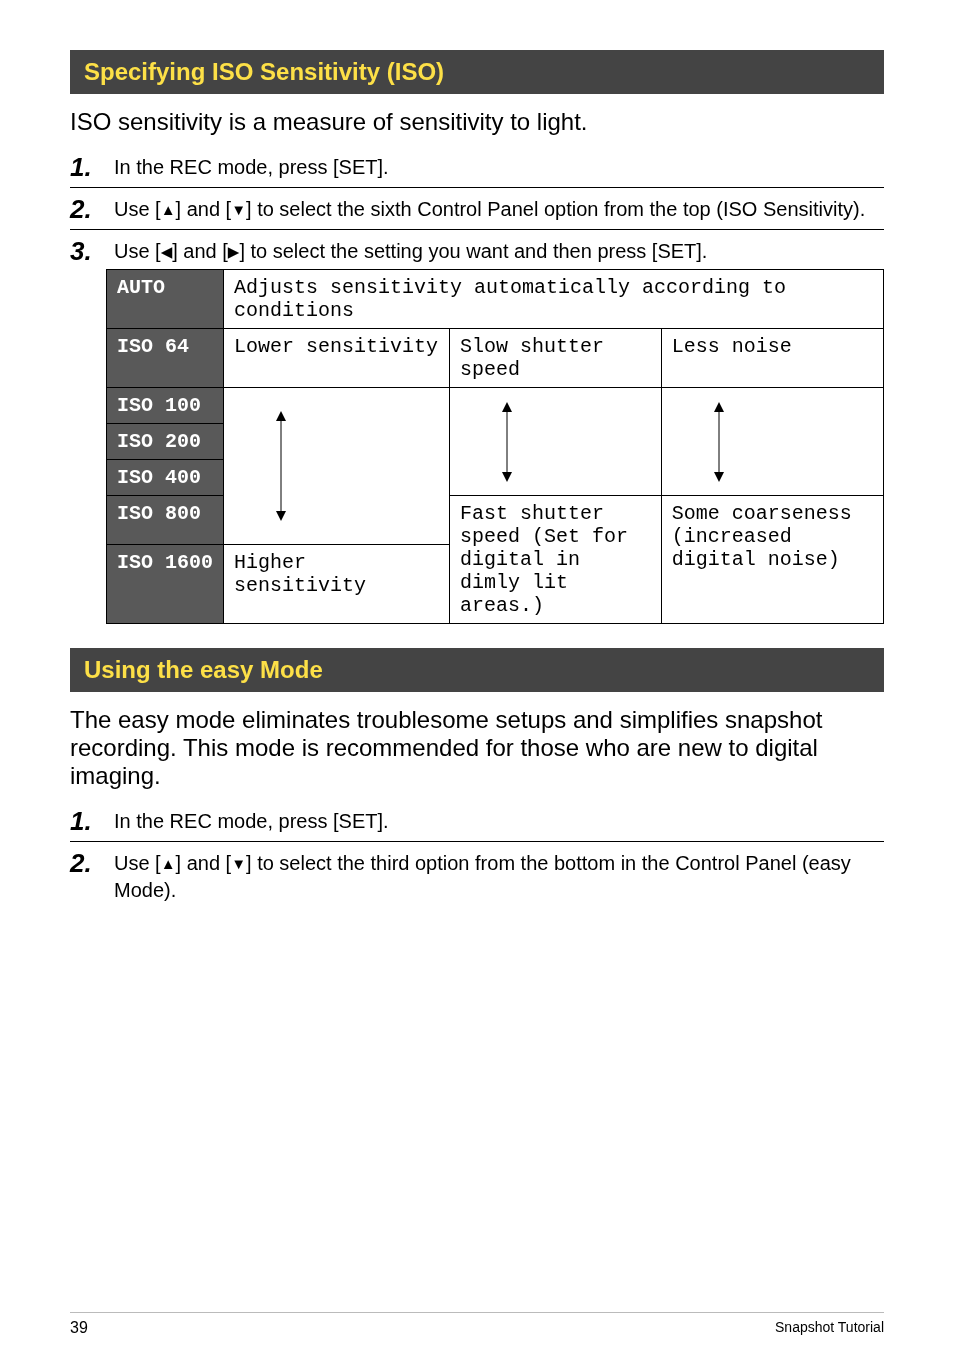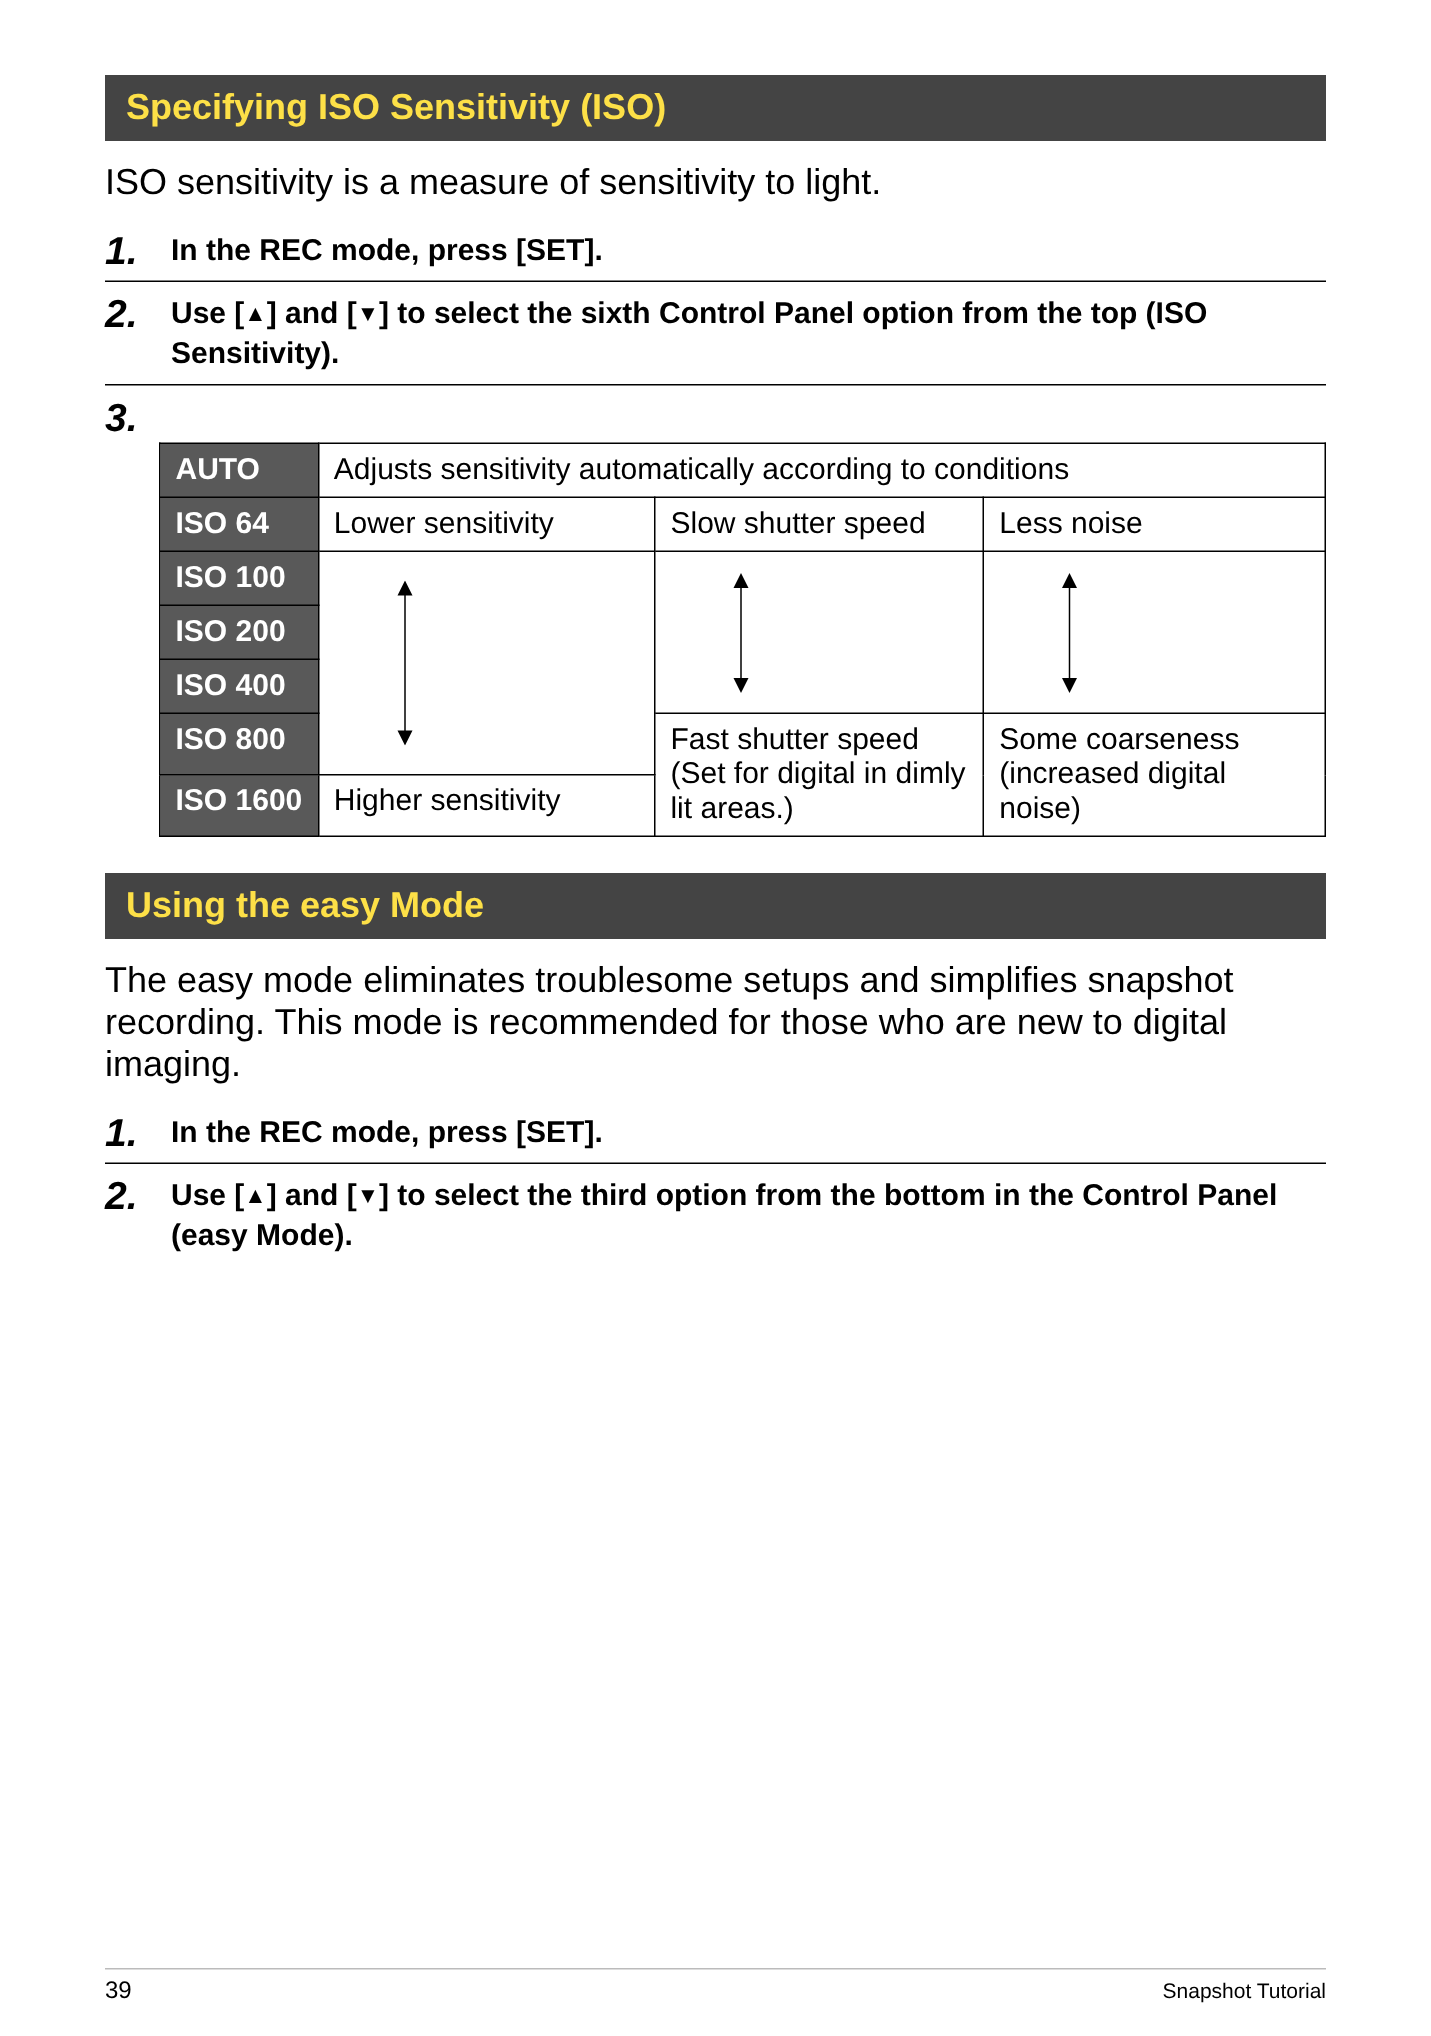--- a/index.html
+++ b/index.html
@@ -33,34 +33,35 @@
   }
   .step-num {
     font-size: 26px;
     font-weight: bold;
     font-style: italic;
     line-height: 1;
     min-width: 30px;
   }
   .step-body {
     font-size: 20px;
-    font-weight: bold;
+    font-weight: normal;
     line-height: 1.35;
   }
   hr.step-rule {
     border: none;
     border-top: 1px solid #000;
     margin: 6px 0 6px 0;
   }
   .tri { font-family: Arial, sans-serif; font-size: 15px; vertical-align: 1px;}
   .table-wrap { margin: 4px 0 10px 36px; }
   table {
     border-collapse: collapse;
     width: 100%;
     font-size: 20px;
+    font-family: Liberation Mono, monospace;
   }
   table td, table th {
     border: 1px solid #000;
     padding: 6px 10px;
     text-align: left;
     vertical-align: top;
   }
   .hdr-cell {
     background: #595959;
     color: #fff;
@@ -119,20 +120,23 @@
 <div class="step">
   <div class="step-num">2.</div>
   <div class="step-body">
     <span>Use [</span><span class="tri">▲</span><span>] and [</span><span class="tri">▼</span><span>] to select the sixth Control Panel option from the top (ISO Sensitivity).</span>
   </div>
 </div>
 <hr class="step-rule">
 
 <div class="step">
   <div class="step-num">3.</div>
+  <div class="step-body">
+    <span>Use [</span><span class="tri">◀</span><span>] and [</span><span class="tri">▶</span><span>] to select the setting you want and then press [SET].</span>
+  </div>
 </div>
 
 <div class="table-wrap">
 <table>
   <tbody>
         <tr>
     <td class="hdr-cell">AUTO</td>
     <td colspan="3">Adjusts sensitivity automatically according to conditions</td>
   </tr>
   <tr>

